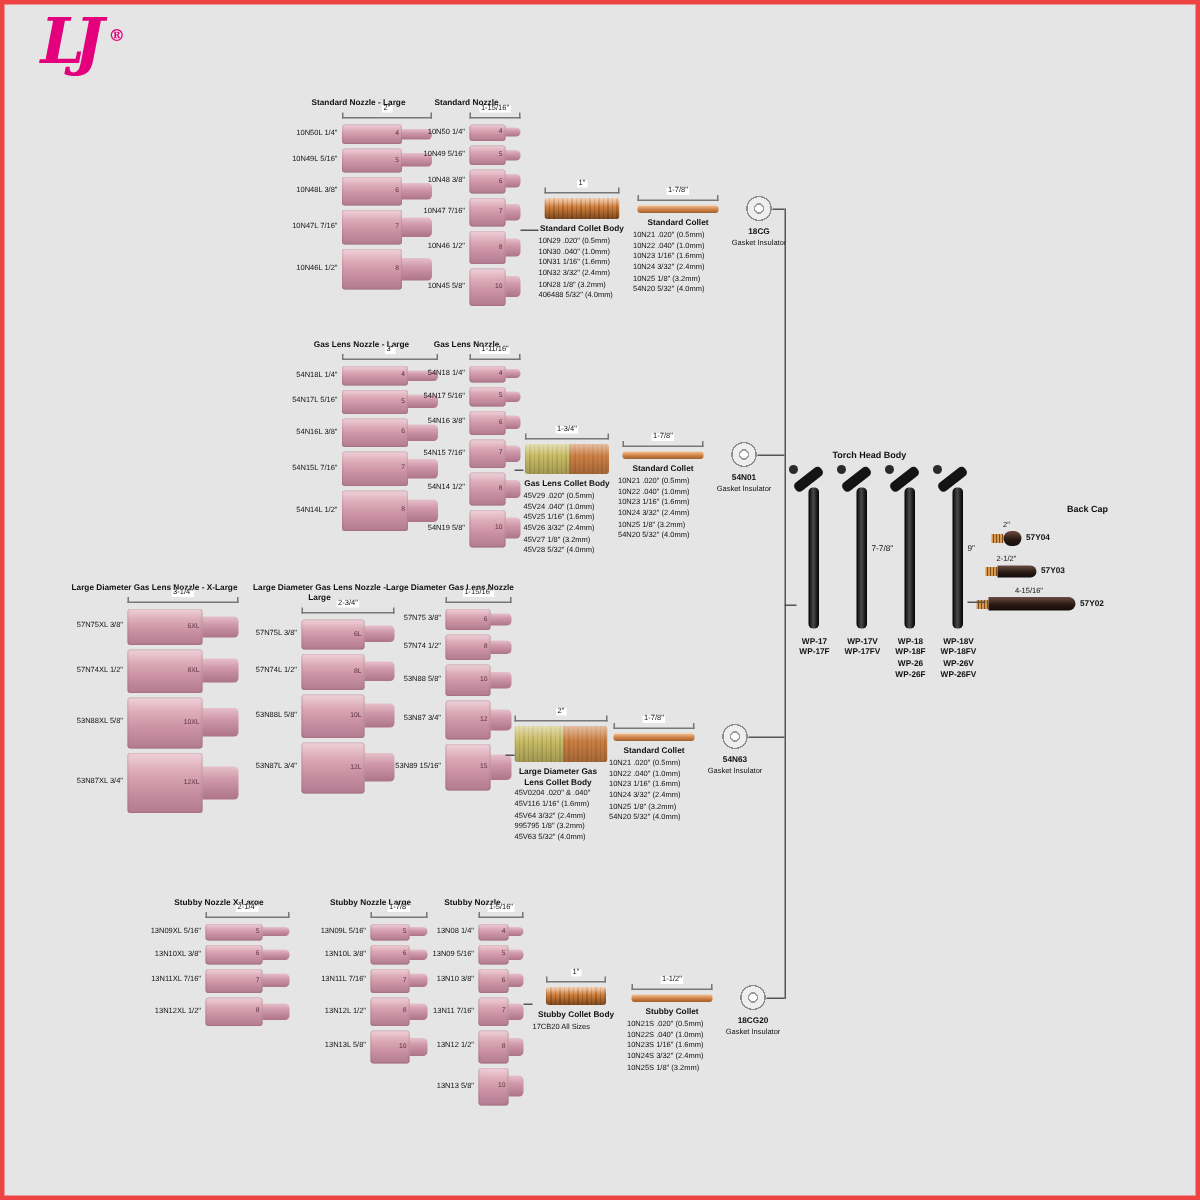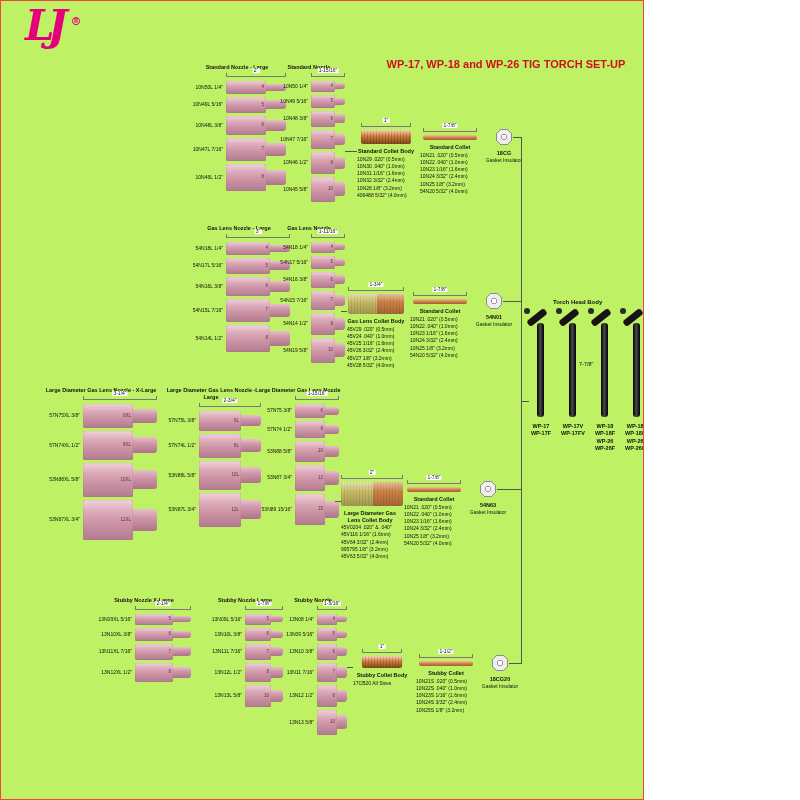--- a/index.html
+++ b/index.html
@@ -1,18 +1,18 @@
 <!DOCTYPE html>
 <html><head>
 <meta charset="utf-8">
 <style>
 *{margin:0;padding:0;box-sizing:border-box}
 html,body{background:#fff}
 body{font-family:"Liberation Sans",sans-serif;color:#111}
-#canvas{position:relative;width:644px;height:800px;background:#bef264;border:1px solid #ef4444;overflow:hidden}
+#canvas{position:relative;width:800px;height:800px;background:#e5e5e5;border:3px solid #ef4444;overflow:hidden}
 
 
 #logo{position:absolute;left:24px;top:4px;font-family:"DejaVu Serif",serif;font-style:italic;font-weight:700;font-size:42px;color:#e4007c;line-height:1;letter-spacing:-7px}
 #logo .reg{font-size:11px;letter-spacing:0;vertical-align:super;margin-left:10px;font-style:normal}
 #title{position:absolute;left:330px;top:57px;width:350px;text-align:center;font-weight:700;font-size:11px;color:#cf1020}
 
 
 #groups{position:absolute;left:0;top:0;width:100%;height:100%}
 .group{position:absolute}
 .gtitle{font-size:5.5px;font-weight:700;text-align:center;line-height:1.25;margin-bottom:2px}
@@ -147,21 +147,20 @@
 .hl{height:1px}
 .vl{width:1px}
 </style>
 </head>
 <body>
 
 <div id="canvas">
 
   <div id="logo"><span>LJ</span><span class="reg">®</span></div>
 
-  <div id="title">WP-17, WP-18 and WP-26 TIG TORCH SET-UP</div>
 
   <div id="groups">
     <div class="group">
       <div class="gtitle">Standard Nozzle - Large</div>
       <div class="dim">
           <span class="dimtext">2"</span>
         </div>
       <div class="rows">
         <div class="nrow">
           <div class="lbl"><span>10N50L</span> <span>1/4"</span></div>

